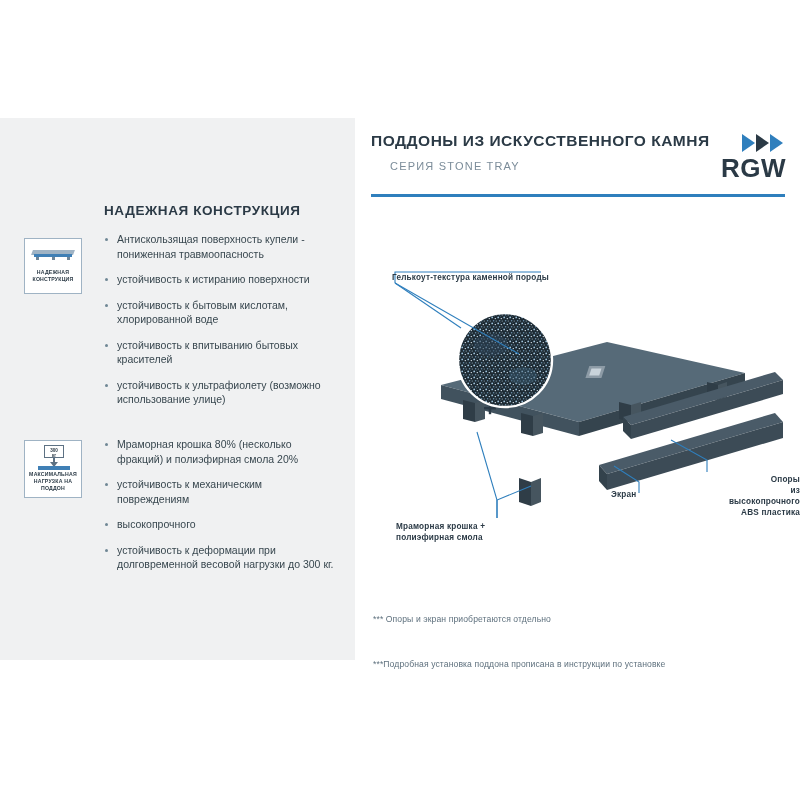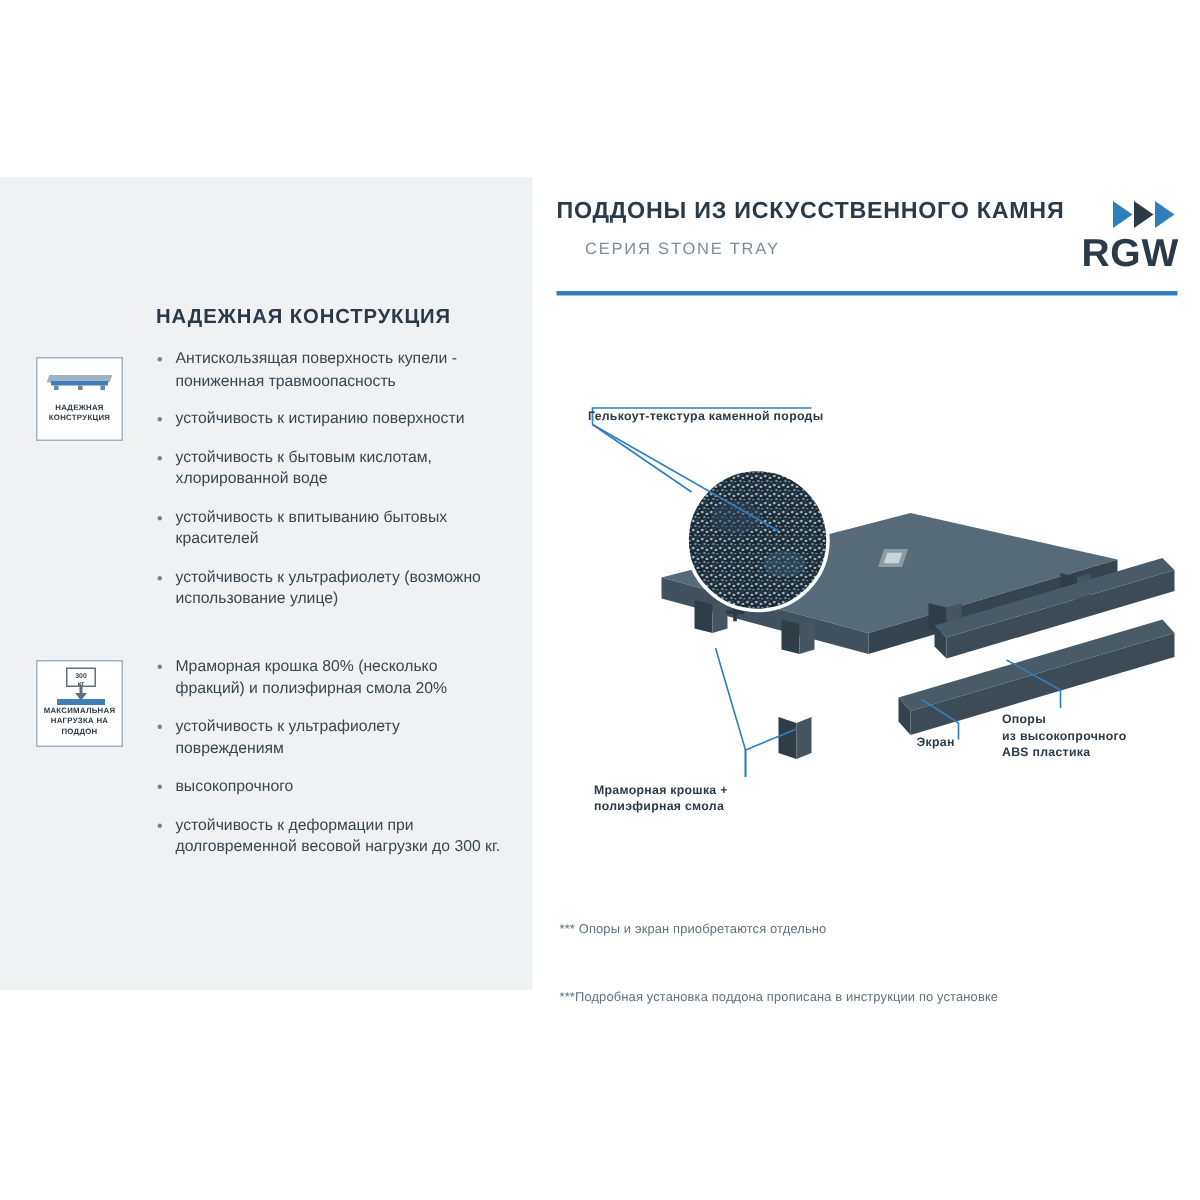--- a/index.html
+++ b/index.html
@@ -242,21 +242,21 @@
   .callout {
     position: absolute;
     font-size: 8.2px;
     font-weight: bold;
     line-height: 11px;
     color: #2b3a46;
     letter-spacing: 0.2px;
   }
   .callout.gelcoat  { left: 392px; top: 272px; }
   .callout.ekran    { left: 611px; top: 489px; }
-  .callout.opory    { left: 668px; top: 474px; }
+  .callout.opory    { left: 719px; top: 474px; text-align: right; }
   .callout.kroshka  { left: 396px; top: 521px; }
 
   
   .footnote {
     position: absolute;
     font-size: 8.6px;
     color: #5f717e;
     letter-spacing: 0.1px;
   }
   .footnote.n1 { left: 373px; top: 614px; }
@@ -308,21 +308,21 @@
   <div class="bullet-list one">
     <div class="bullet">Антискользящая поверхность купели - пониженная травмоопасность</div>
     <div class="bullet">устойчивость к истиранию поверхности</div>
     <div class="bullet">устойчивость к бытовым кислотам, хлорированной воде</div>
     <div class="bullet">устойчивость к впитыванию бытовых красителей</div>
     <div class="bullet">устойчивость к ультрафиолету (возможно использование улице)</div>
   </div>
 
   <div class="bullet-list two">
     <div class="bullet">Мраморная крошка 80% (несколько фракций) и полиэфирная смола 20%</div>
-    <div class="bullet">устойчивость к ультрафиолету повреждениям</div>
+    <div class="bullet">устойчивость к механическим повреждениям</div>
     <div class="bullet">высокопрочного</div>
     <div class="bullet">устойчивость к деформации при долговременной весовой нагрузки до 300 кг.</div>
   </div>
 
   <div class="header-title">ПОДДОНЫ ИЗ ИСКУССТВЕННОГО КАМНЯ</div>
   <div class="header-sub">СЕРИЯ STONE TRAY</div>
   <div class="header-rule"></div>
 
   <div class="logo">
     <div class="logo-mark">

